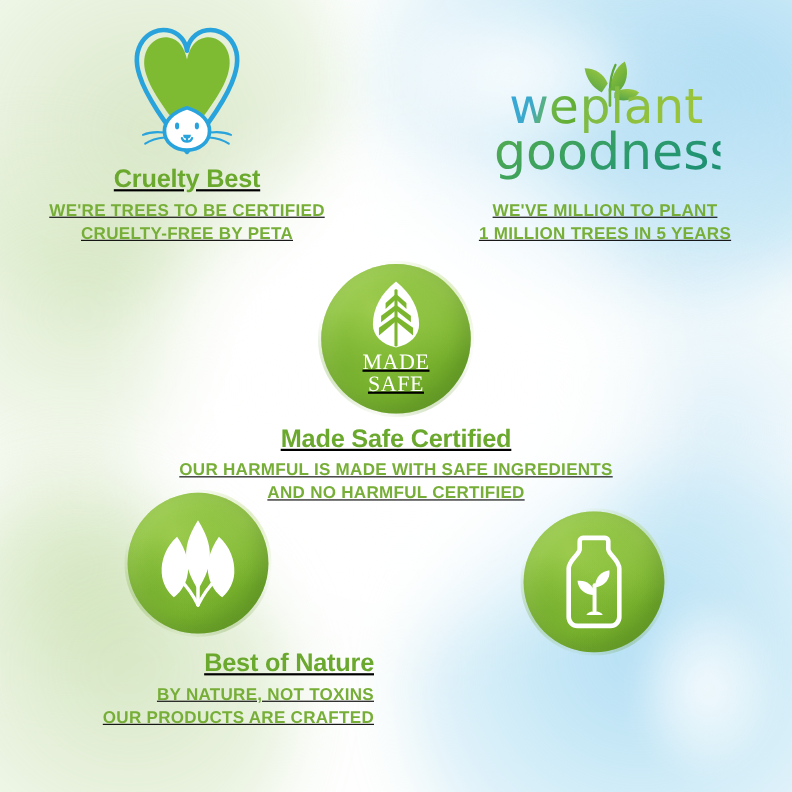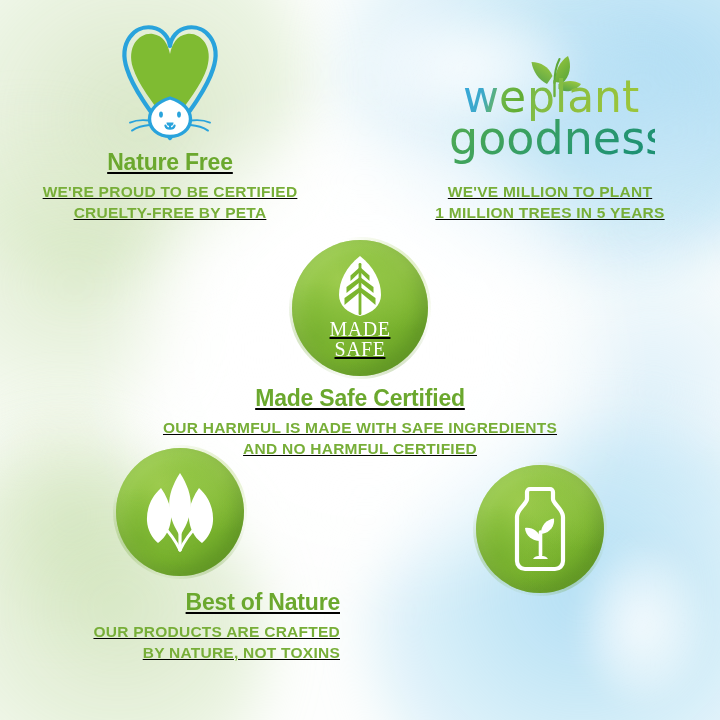--- a/index.html
+++ b/index.html
@@ -222,23 +222,23 @@
 
         <path d="M62 103.5 v3.2 M62 106.7 C59.2 106.7 57.8 105 57.4 103.6 M62 106.7 C64.8 106.7 66.2 105 66.6 103.6" fill="none" stroke="#29A3DC" stroke-width="2.1" stroke-linecap="round"></path>
 
         <path d="M41 98.5 C33.5 97.6 27 98.4 22 100.6" fill="none" stroke="#29A3DC" stroke-width="1.9" stroke-linecap="round"></path>
         <path d="M41.5 103 C34 103.6 28.5 105.6 24 108.6" fill="none" stroke="#29A3DC" stroke-width="1.9" stroke-linecap="round"></path>
 
         <path d="M83 98.5 C90.5 97.6 97 98.4 102 100.6" fill="none" stroke="#29A3DC" stroke-width="1.9" stroke-linecap="round"></path>
         <path d="M82.5 103 C90 103.6 95.5 105.6 100 108.6" fill="none" stroke="#29A3DC" stroke-width="1.9" stroke-linecap="round"></path>
       </svg>
     </div>
-    <p class="block-title">Nature Free</p>
+    <p class="block-title">Cruelty Best</p>
     <p class="block-desc">
-      <span>WE'RE PROUD TO BE CERTIFIED</span>
+      <span>WE'RE TREES TO BE CERTIFIED</span>
       <span>CRUELTY-FREE BY PETA</span>
     </p>
   </div>
 
   <div class="block" id="block-weplant">
     <div class="spacer-top-weplant">
       <svg id="weplant-logo" viewBox="0 0 210 118">
         <defs>
           <linearGradient id="gradWe" x1="0" y1="0" x2="1" y2="0.25">
             <stop offset="0%" stop-color="#34A7DE"></stop>
@@ -331,22 +331,22 @@
           <path d="M62 18 C72 27 76.7 39 76 51 C75.5 60 71 68 65 73 C60 69.5 55 63 53 55 C50 44 53 31 62 18 Z" fill="#ffffff"></path>
 
           <path d="M43 80 C43 68 43 54 43 36" fill="none" stroke="#ffffff" stroke-width="3.2" stroke-linecap="round"></path>
           <path d="M43 80 C38 70 32 62 26 56" fill="none" stroke="#ffffff" stroke-width="3" stroke-linecap="round"></path>
           <path d="M43 80 C48 70 54 62 60 56" fill="none" stroke="#ffffff" stroke-width="3" stroke-linecap="round"></path>
         </svg>
       </div>
     </div>
     <p class="block-title">Best of Nature</p>
     <p class="block-desc">
+      <span>BY NATURE, NOT TOXINS</span>
       <span>OUR PRODUCTS ARE CRAFTED</span>
-      <span>BY NATURE, NOT TOXINS</span>
     </p>
   </div>
 
   <div class="block" id="block-plastic">
     <div class="badge-wrap">
       <div class="badge badge-sm">
         <svg width="74" height="88" viewBox="0 0 74 88">
 
           <path d="M27 4 h20 a3 3 0 0 1 3 3 v7 c0 5 10 10 10 18 v44 a8 8 0 0 1 -8 8 h-30 a8 8 0 0 1 -8 -8 v-44 c0 -8 10 -13 10 -18 v-7 a3 3 0 0 1 3 -3 Z" fill="none" stroke="#ffffff" stroke-width="4.2" stroke-linejoin="round"></path>
 

